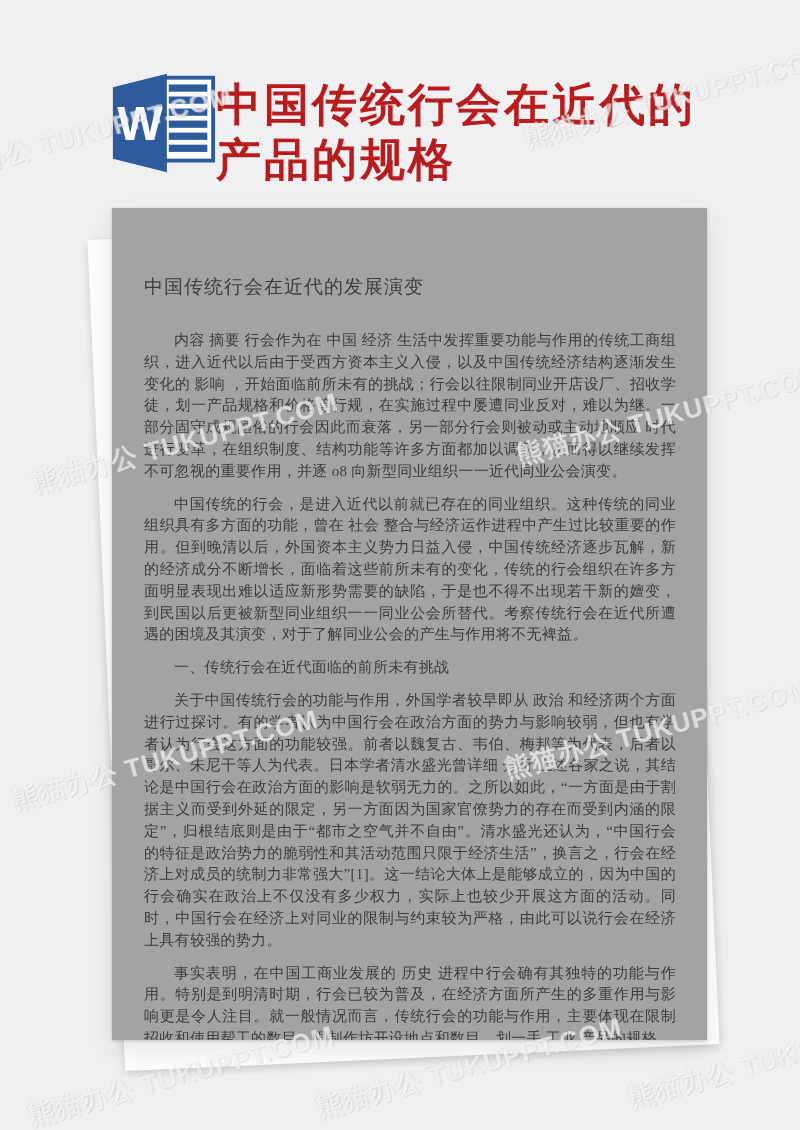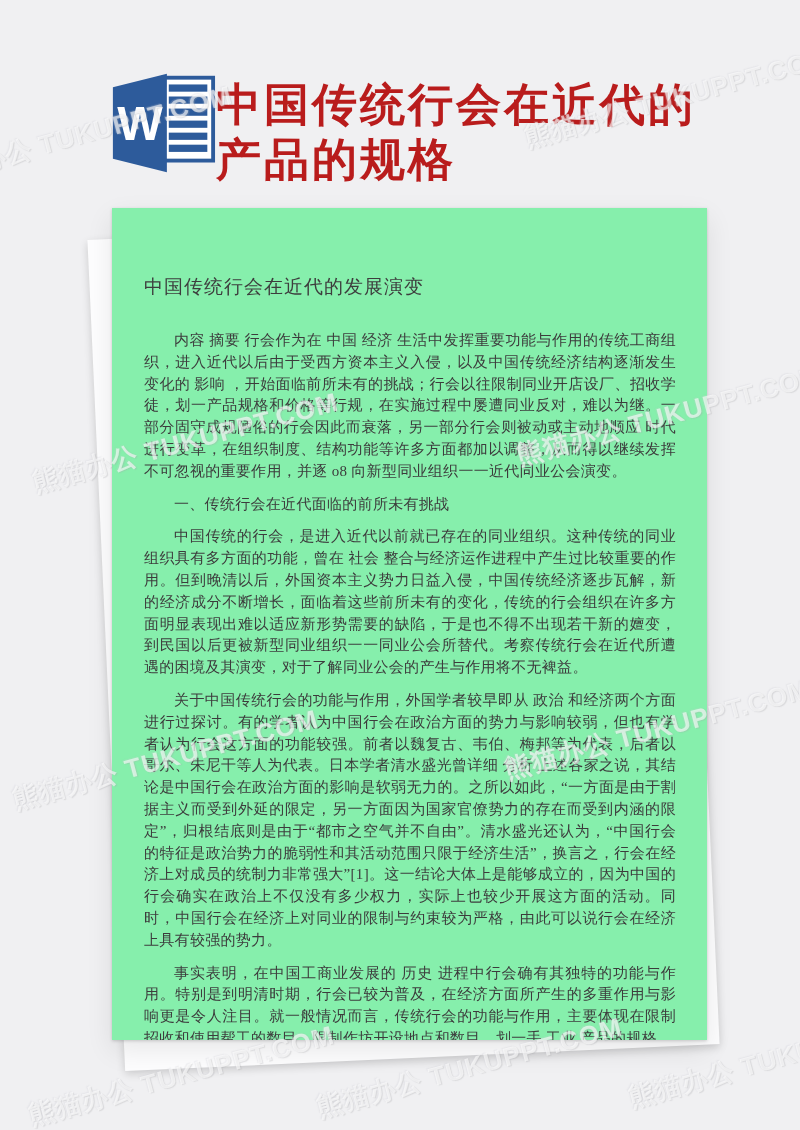--- a/index.html
+++ b/index.html
@@ -28,21 +28,21 @@
   
   .page-stack{position:absolute;left:112px;top:208px;width:595px;height:832px;}
   .page-behind{
     position:absolute;left:-6px;top:18px;width:595px;height:832px;
     background:#fdfdfe;
     transform:rotate(-2.6deg);
     box-shadow:0 3px 9px rgba(0,0,0,0.16);
   }
   .page-main{
     position:absolute;left:0;top:0;width:595px;height:832px;
-    background:#86efac;
+    background:#a3a3a3;
     box-shadow:0 1px 3px rgba(0,0,0,0.18),0 10px 26px rgba(0,0,0,0.09);
     box-sizing:border-box;
     padding:66px 31px 0 32px;
     overflow:hidden;
   }
   .doc-title{
     font-size:19px;
     color:#3d3d3d;
     letter-spacing:1px;
     margin:0 0 30px 0;
@@ -96,22 +96,22 @@
   <span class="t-line">中国传统行会在近代的</span>
   <span class="t-line">产品的规格</span>
 </div>
 
 <div class="page-stack">
   <div class="page-behind"></div>
   <div class="page-main">
     <h1 class="doc-title">中国传统行会在近代的发展演变</h1>
     <div class="doc-body">
       <p>内容 摘要 行会作为在 中国 经济 生活中发挥重要功能与作用的传统工商组织，进入近代以后由于受西方资本主义入侵，以及中国传统经济结构逐渐发生变化的 影响 ，开始面临前所未有的挑战；行会以往限制同业开店设厂、招收学徒，划一产品规格和价格等行规，在实施过程中屡遭同业反对，难以为继。一部分固守成规陋俗的行会因此而衰落，另一部分行会则被动或主动地顺应 时代 进行变革，在组织制度、结构功能等许多方面都加以调整，从而得以继续发挥不可忽视的重要作用，并逐 o8 向新型同业组织一一近代同业公会演变。</p>
+      <p>中国传统的行会，是进入近代以前就已存在的同业组织。这种传统的同业组织具有多方面的功能，曾在 社会 整合与经济运作进程中产生过比较重要的作用。但到晚清以后，外国资本主义势力日益入侵，中国传统经济逐步瓦解，新的经济成分不断增长，面临着这些前所未有的变化，传统的行会组织在许多方面明显表现出难以适应新形势需要的缺陷，于是也不得不出现若干新的嬗变，到民国以后更被新型同业组织一一同业公会所替代。考察传统行会在近代所遭遇的困境及其演变，对于了解同业公会的产生与作用将不无裨益。</p>
       <p>一、传统行会在近代面临的前所未有挑战</p>
-      <p>中国传统的行会，是进入近代以前就已存在的同业组织。这种传统的同业组织具有多方面的功能，曾在 社会 整合与经济运作进程中产生过比较重要的作用。但到晚清以后，外国资本主义势力日益入侵，中国传统经济逐步瓦解，新的经济成分不断增长，面临着这些前所未有的变化，传统的行会组织在许多方面明显表现出难以适应新形势需要的缺陷，于是也不得不出现若干新的嬗变，到民国以后更被新型同业组织一一同业公会所替代。考察传统行会在近代所遭遇的困境及其演变，对于了解同业公会的产生与作用将不无裨益。</p>
       <p>关于中国传统行会的功能与作用，外国学者较早即从 政治 和经济两个方面进行过探讨。有的学者认为中国行会在政治方面的势力与影响较弱，但也有学者认为行会这方面的功能较强。前者以魏复古、韦伯、梅邦等为代表，后者以哥尔、朱尼干等人为代表。日本学者清水盛光曾详细 分析 上述各家之说，其结论是中国行会在政治方面的影响是软弱无力的。之所以如此，“一方面是由于割据主义而受到外延的限定，另一方面因为国家官僚势力的存在而受到内涵的限定”，归根结底则是由于“都市之空气并不自由”。清水盛光还认为，“中国行会的特征是政治势力的脆弱性和其活动范围只限于经济生活”，换言之，行会在经济上对成员的统制力非常强大”[1]。这一结论大体上是能够成立的，因为中国的行会确实在政治上不仅没有多少权力，实际上也较少开展这方面的活动。同时，中国行会在经济上对同业的限制与约束较为严格，由此可以说行会在经济上具有较强的势力。</p>
       <p>事实表明，在中国工商业发展的 历史 进程中行会确有其独特的功能与作用。特别是到明清时期，行会已较为普及，在经济方面所产生的多重作用与影响更是令人注目。就一般情况而言，传统行会的功能与作用，主要体现在限制招收和使用帮工的数目，限制作坊开设地点和数目，划一手 工业 产品的规格、</p>
     </div>
   </div>
 </div>
 
 <div class="wm" style="left:-78px;top:118px;">熊猫办公 TUKUPPT.COM</div>
 <div class="wm" style="left:520px;top:80px;">熊猫办公 TUKUPPT.COM</div>
 <div class="wm" style="left:28px;top:425px;">熊猫办公 TUKUPPT.COM</div>
 <div class="wm" style="left:512px;top:398px;">熊猫办公 TUKUPPT.COM</div>

